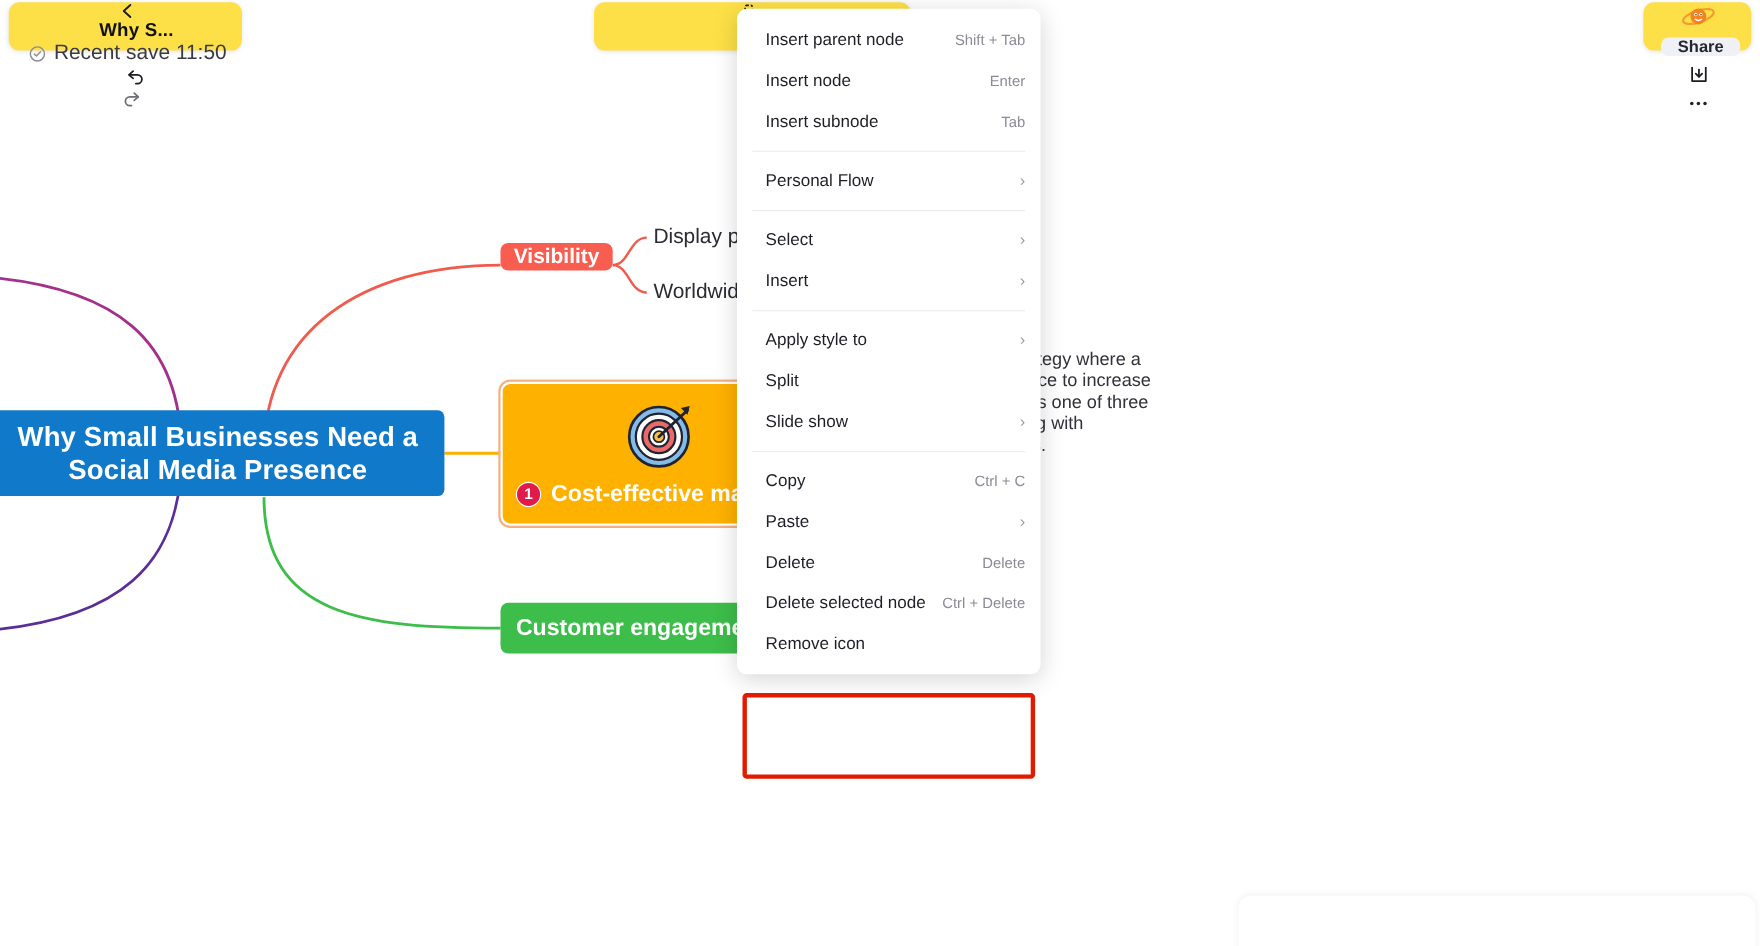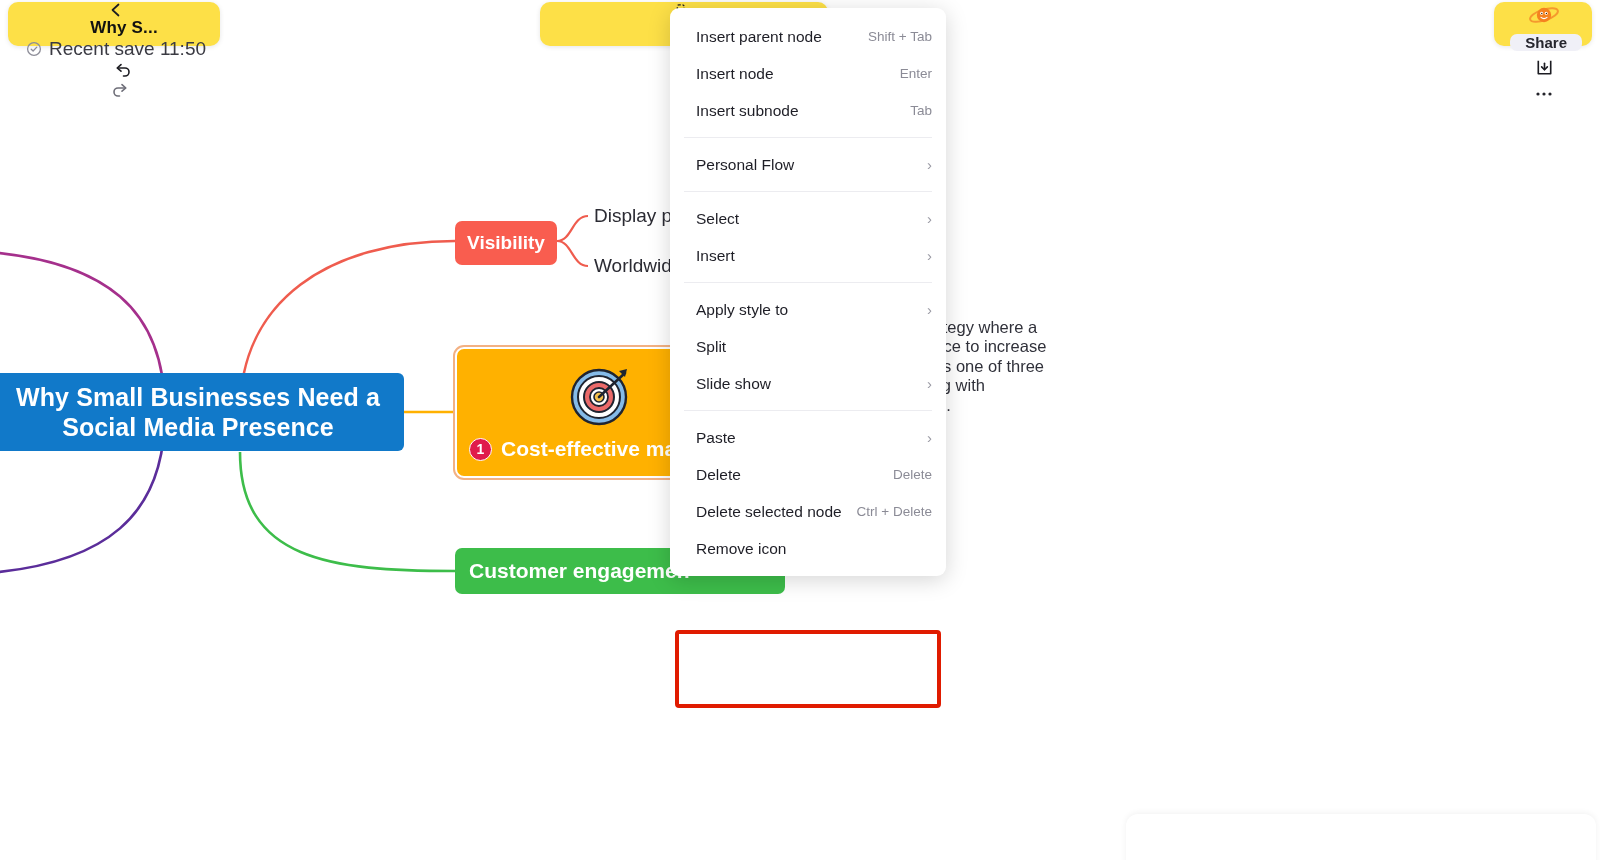--- a/index.html
+++ b/index.html
@@ -20,21 +20,21 @@
           font-weight: 700; line-height: 1.22; white-space: pre; }
 
   #node-root {
     left: -8px; top: 373px; width: 412px; height: 78px;
     background: #1179c9; border-radius: 6px; font-size: 25px;
     text-align: center; flex-direction: column; letter-spacing: .1px;
   }
   #node-root span { display: block; }
 
   #node-visibility {
-    left: 455px; top: 221px; width: 102px; height: 44px;
+    left: 455px; top: 221px; width: 102px; height: 25px;
     background: #f95d4f; font-size: 19px; border-radius: 7px;
   }
 
   #node-cost {
     left: 455px; top: 347px; width: 340px; height: 131px;
     background: #ffb100; border-radius: 9px;
     border: 2px solid #fff; outline: 2px solid #f3b183;
     align-items: flex-start; justify-content: flex-start;
     flex-direction: column; padding: 0;
   }
@@ -327,20 +327,24 @@
       <div class="mi">
         <span class="label">Slide show</span>
         <span class="chev">›</span>
       </div>
     </div>
 
     <div class="sep"></div>
 
     <div>
       <div class="mi">
+        <span class="label">Copy</span>
+        <span class="shortcut">Ctrl + C</span>
+      </div>
+      <div class="mi">
         <span class="label">Paste</span>
         <span class="chev">›</span>
       </div>
       <div class="mi">
         <span class="label">Delete</span>
         <span class="shortcut">Delete</span>
       </div>
       <div class="mi">
         <span class="label">Delete selected node</span>
         <span class="shortcut">Ctrl + Delete</span>

